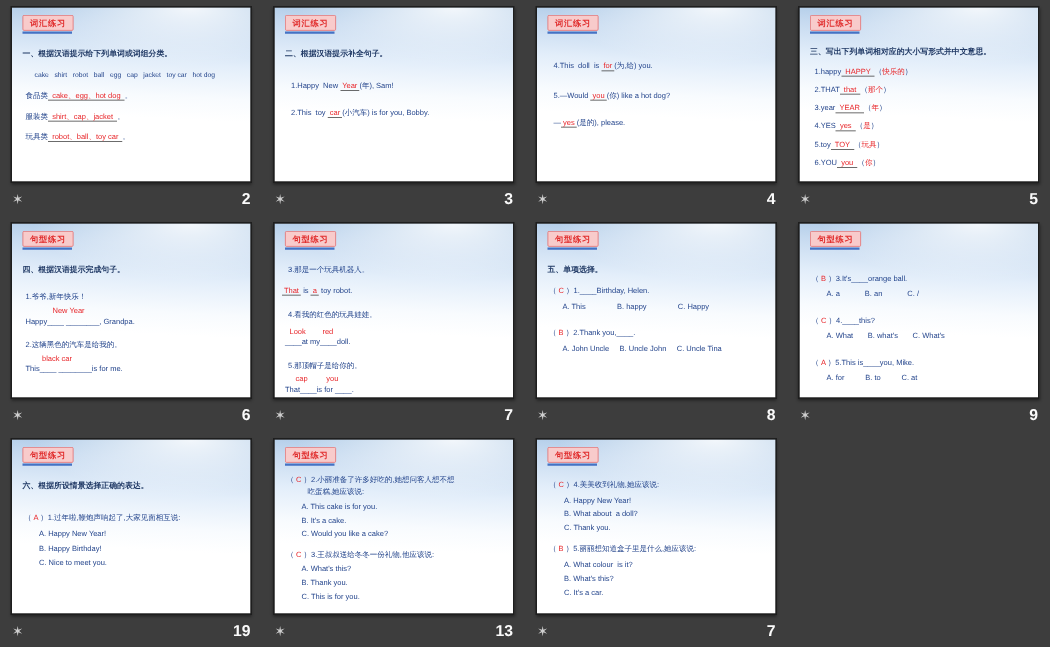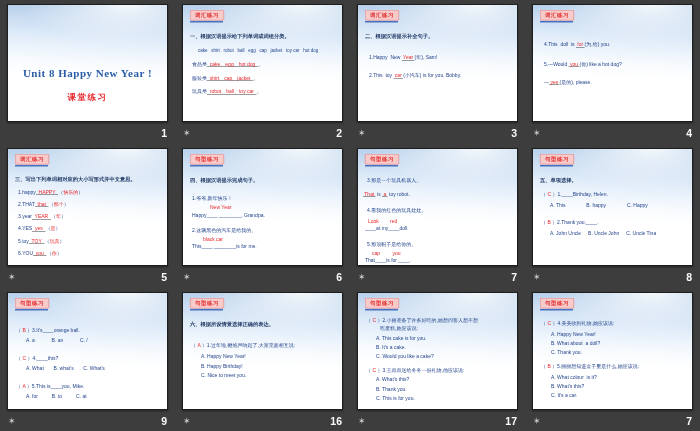--- a/index.html
+++ b/index.html
@@ -34,33 +34,20 @@
   .t-sub{margin-top:22px;text-align:center;font-weight:bold;font-size:17px;color:#e8262a;letter-spacing:3px;}
   .t-credit{margin-top:38px;text-align:center;font-weight:bold;font-size:13px;color:#141414;letter-spacing:.5px;}
   .foot{height:22px;display:flex;align-items:center;justify-content:space-between;padding:0 1px;}
   .star{font-size:9px;color:#cfcfcf;line-height:1;cursor:pointer;width:12px;}
   .num{font-size:10.5px;font-weight:bold;color:#fafafa;}
 </style>
 </head>
 <body>
 
 <div class="sorter">
-    <div class="cell">
-      <div class="thumb">
-        <div class="inner">
-          <div class="t-title">Unit 8 Happy New Year !</div>
-          <div class="t-sub">课堂练习</div>
-          <div class="t-credit">第一PPT模板网-WWW.1PPT.COM</div>
-        </div>
-      </div>
-      <div class="foot">
-        <span class="star"></span>
-        <span class="num">1</span>
-      </div>
-    </div>
     <div class="cell">
       <div class="thumb">
         <div class="inner"><div class="tabwrap"><div class="tab">词汇练习</div><div class="tabbar"></div></div><div class="line" style="margin-top: 20px; margin-left: 14px;"><span class="run b bd">一、根据汉语提示给下列单词或词组分类。</span></div><div class="line" style="margin-top: 16px; margin-left: 30px;"><span class="run b sm">cake   shirt   robot   ball   egg   cap   jacket   toy car   hot dog</span></div><div class="line" style="margin-top: 15px; margin-left: 18px;"><span class="run b">食品类</span><span class="run r blank">  cake、egg、hot dog  </span><span class="run b">。</span></div><div class="line" style="margin-top: 15px; margin-left: 18px;"><span class="run b">服装类</span><span class="run r blank">  shirt、cap、jacket  </span><span class="run b">。</span></div><div class="line" style="margin-top: 15px; margin-left: 18px;"><span class="run b">玩具类</span><span class="run r blank">  robot、ball、toy car  </span><span class="run b">。</span></div></div>
       </div>
       <div class="foot">
         <span class="star">✶</span>
         <span class="num">2</span>
       </div>
     </div>
     <div class="cell">
@@ -125,30 +112,30 @@
         <span class="star">✶</span>
         <span class="num">9</span>
       </div>
     </div>
     <div class="cell">
       <div class="thumb">
         <div class="inner"><div class="tabwrap"><div class="tab">句型练习</div><div class="tabbar"></div></div><div class="line" style="margin-top: 20px; margin-left: 14px;"><span class="run b bd">六、根据所设情景选择正确的表达。</span></div><div class="line" style="margin-top: 30px; margin-left: 16px;"><span class="run b">（ </span><span class="run r">A</span><span class="run b"> ）1.过年啦,鞭炮声响起了,大家见面相互说:</span></div><div class="line" style="margin-top: 9px; margin-left: 36px;"><span class="run b">A. Happy New Year!</span></div><div class="line" style="margin-top: 7px; margin-left: 36px;"><span class="run b">B. Happy Birthday!</span></div><div class="line" style="margin-top: 7px; margin-left: 36px;"><span class="run b">C. Nice to meet you.</span></div></div>
       </div>
       <div class="foot">
         <span class="star">✶</span>
-        <span class="num">16</span>
+        <span class="num">19</span>
       </div>
     </div>
     <div class="cell">
       <div class="thumb">
         <div class="inner"><div class="tabwrap"><div class="tab">句型练习</div><div class="tabbar"></div></div><div class="line" style="margin-top: 14px; margin-left: 16px;"><span class="run b">（ </span><span class="run r">C</span><span class="run b"> ）2.小丽准备了许多好吃的,她想问客人想不想</span></div><div class="line" style="margin-top: 3px; margin-left: 44px;"><span class="run b">吃蛋糕,她应该说:</span></div><div class="line" style="margin-top: 7px; margin-left: 36px;"><span class="run b">A. This cake is for you.</span></div><div class="line" style="margin-top: 6px; margin-left: 36px;"><span class="run b">B. It's a cake.</span></div><div class="line" style="margin-top: 6px; margin-left: 36px;"><span class="run b">C. Would you like a cake?</span></div><div class="line" style="margin-top: 14px; margin-left: 16px;"><span class="run b">（ </span><span class="run r">C</span><span class="run b"> ）3.王叔叔送给冬冬一份礼物,他应该说:</span></div><div class="line" style="margin-top: 7px; margin-left: 36px;"><span class="run b">A. What's this?</span></div><div class="line" style="margin-top: 6px; margin-left: 36px;"><span class="run b">B. Thank you.</span></div><div class="line" style="margin-top: 6px; margin-left: 36px;"><span class="run b">C. This is for you.</span></div></div>
       </div>
       <div class="foot">
         <span class="star">✶</span>
-        <span class="num">17</span>
+        <span class="num">13</span>
       </div>
     </div>
     <div class="cell">
       <div class="thumb">
         <div class="inner"><div class="tabwrap"><div class="tab">句型练习</div><div class="tabbar"></div></div><div class="line" style="margin-top: 20px; margin-left: 16px;"><span class="run b">（ </span><span class="run r">C</span><span class="run b"> ）4.美美收到礼物,她应该说:</span></div><div class="line" style="margin-top: 8px; margin-left: 36px;"><span class="run b">A. Happy New Year!</span></div><div class="line" style="margin-top: 6px; margin-left: 36px;"><span class="run b">B. What about  a doll?</span></div><div class="line" style="margin-top: 6px; margin-left: 36px;"><span class="run b">C. Thank you.</span></div><div class="line" style="margin-top: 16px; margin-left: 16px;"><span class="run b">（ </span><span class="run r">B</span><span class="run b"> ）5.丽丽想知道盒子里是什么,她应该说:</span></div><div class="line" style="margin-top: 8px; margin-left: 36px;"><span class="run b">A. What colour  is it?</span></div><div class="line" style="margin-top: 6px; margin-left: 36px;"><span class="run b">B. What's this?</span></div><div class="line" style="margin-top: 6px; margin-left: 36px;"><span class="run b">C. It's a car.</span></div></div>
       </div>
       <div class="foot">
         <span class="star">✶</span>
         <span class="num">7</span>
       </div>

